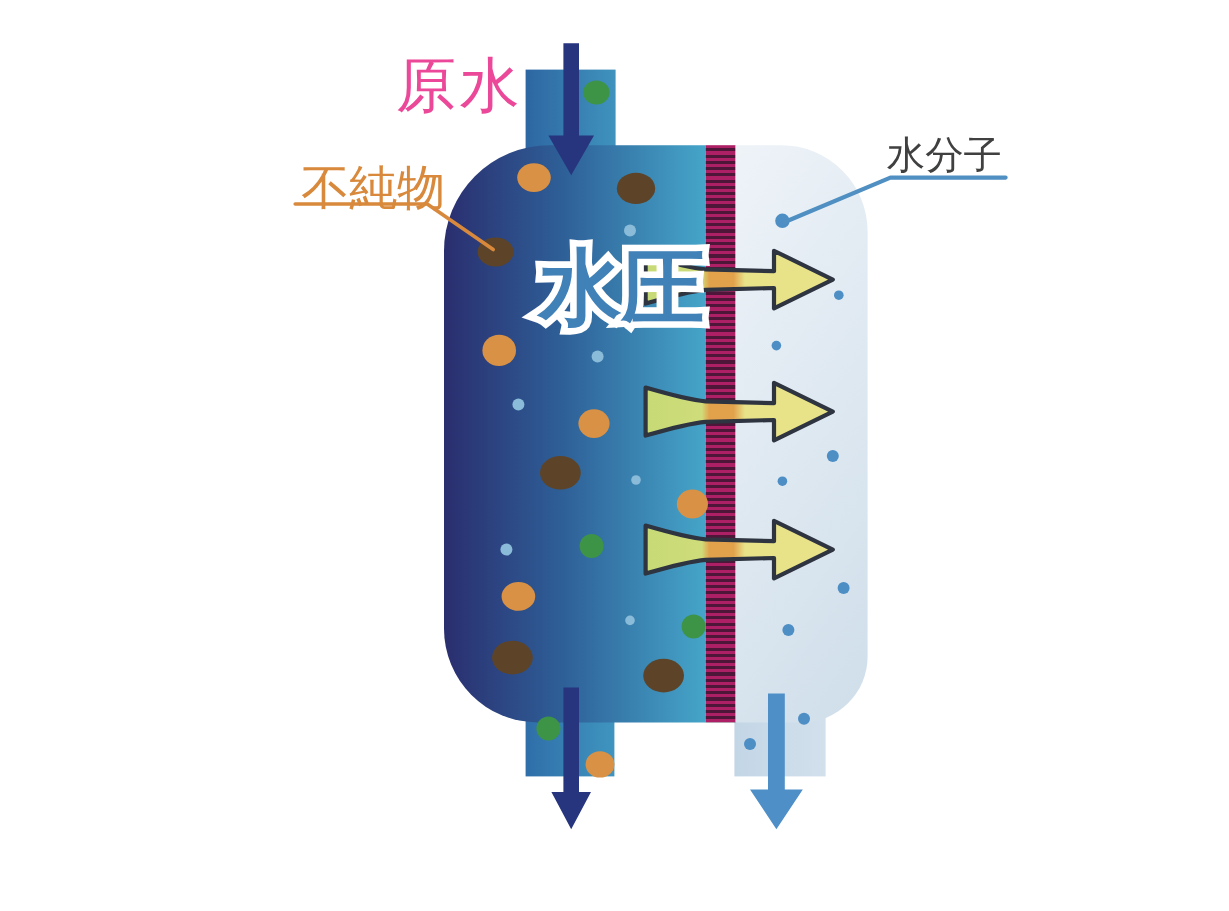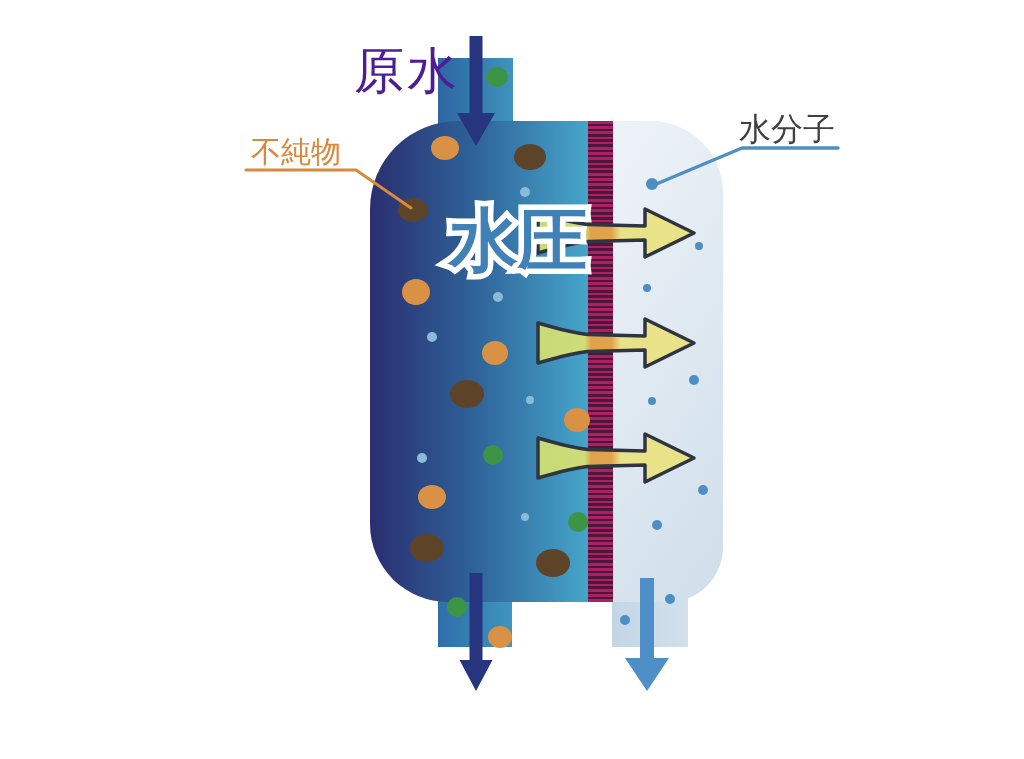--- a/index.html
+++ b/index.html
@@ -20,26 +20,26 @@
   .membrane{position:absolute;left:588px;top:121px;width:25px;height:481px;
             background:repeating-linear-gradient(to bottom,
               #ad2066 0px,#ad2066 2.6px,#4e1638 2.6px,#4e1638 5.2px);}
   .tank-pure{position:absolute;left:613px;top:121px;width:110px;height:481px;
             border-radius:0 72px 55px 0;
             background:linear-gradient(125deg,#eef3f8 0%,#cfdeea 100%);}
   
   .overlay{position:absolute;left:0;top:0;pointer-events:none;}
   
   .lbl{position:absolute;white-space:nowrap;line-height:1;}
-  .lbl-raw{left:330px;top:46px;font-size:50px;letter-spacing:3px;color:#4c1d95;font-weight:500;margin-left:24px;}
+  .lbl-raw{left:330px;top:46px;font-size:50px;letter-spacing:3px;color:#ec4899;font-weight:500;}
   .lbl-drain{left:362px;top:650px;font-size:42px;letter-spacing:1px;color:#4d4d4d;font-weight:500;}
   .lbl-pure{left:684px;top:648px;font-size:44px;letter-spacing:1px;font-weight:500;
             background:linear-gradient(105deg,#1e3c7a 10%,#5ba8d4 90%);
             -webkit-background-clip:text;background-clip:text;color:transparent;}
-  .lbl-impurities{left:251px;top:137px;font-size:30px;color:#d8893c;font-weight:500;}
+  .lbl-impurities{left:251px;top:137px;font-size:40px;color:#d8893c;font-weight:500;}
   .lbl-molecules{left:739px;top:113px;font-size:32px;color:#404040;font-weight:500;}
   .pressure{position:absolute;left:449px;top:206px;font-size:69px;font-weight:700;line-height:1;}
   .pressure .stroke{position:absolute;left:0;top:0;-webkit-text-stroke:11px #ffffff;color:#fff;}
   .pressure .fill{position:relative;color:#4081b8;}
 </style>
 </head>
 <body>
 
 <div class="stage">
 

